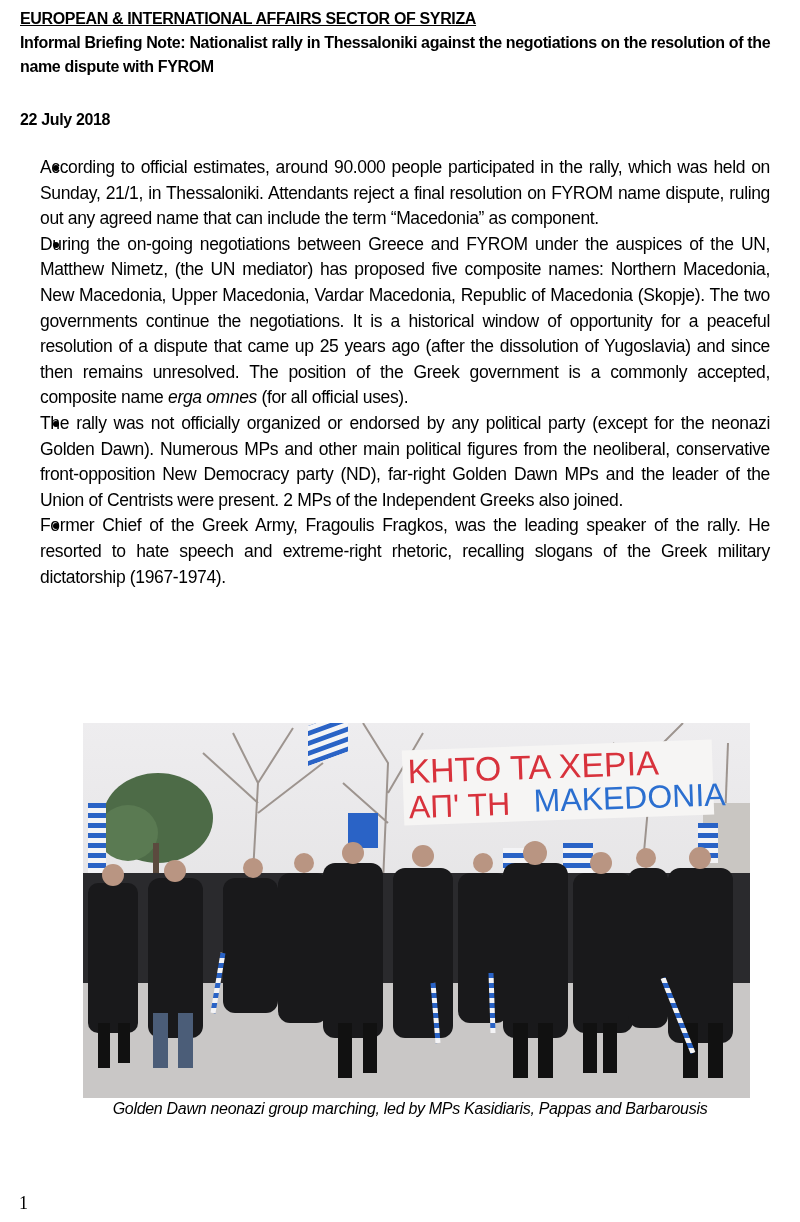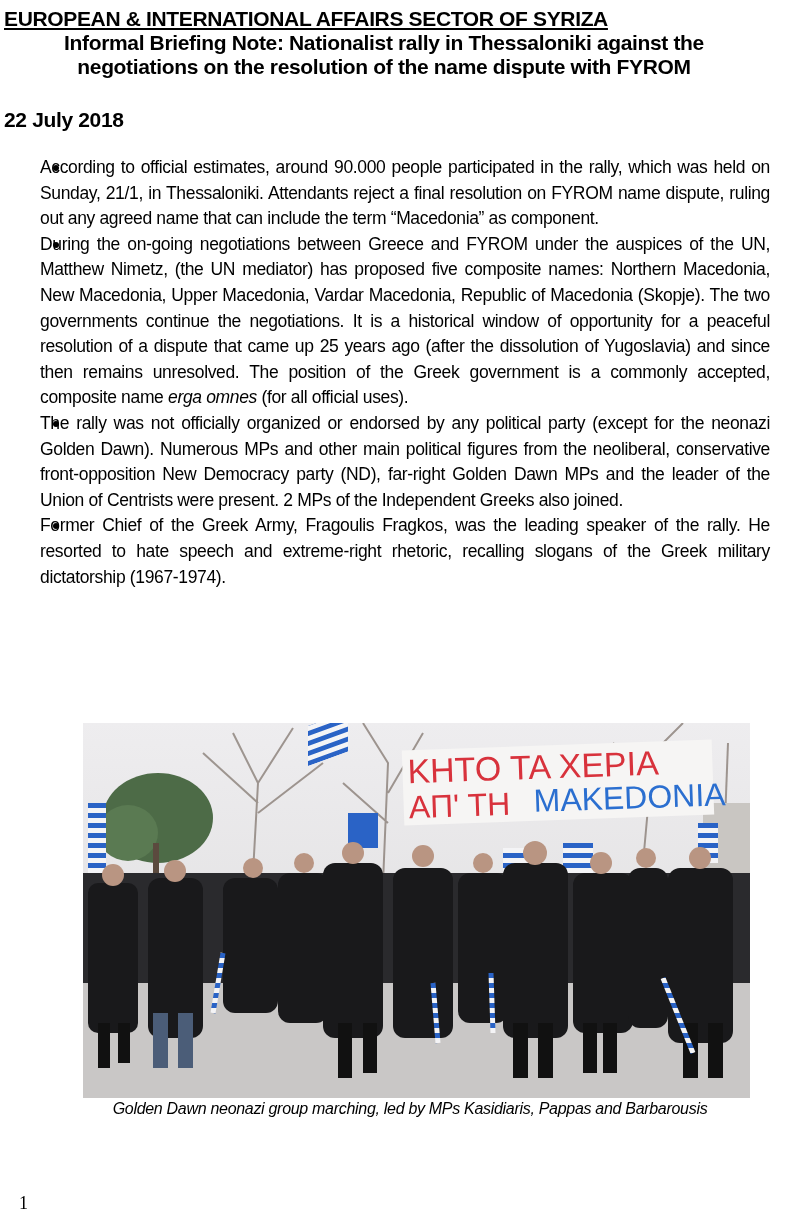--- a/index.html
+++ b/index.html
@@ -1,21 +1,21 @@
 <!DOCTYPE html>
 <html><head>
 <meta charset="utf-8">
 <style>
   html, body { margin: 0; padding: 0; background: #ffffff; }
   body { width: 800px; height: 1222px; position: relative; overflow: hidden;
          font-family: "Liberation Sans Narrow", "Liberation Sans", sans-serif; color: #000; }
   .page { position: absolute; left: 0; top: 0; width: 800px; height: 1222px; }
-  .hdr { position: absolute; left: 4px; width: 760px; font-weight: bold; font-size: 21px; line-height: 24px; letter-spacing: -0.35px; }
+  .hdr { position: absolute; left: 20px; width: 760px; font-weight: bold; font-size: 16px; line-height: 24px; letter-spacing: -0.35px; }
   .h1 { top: 7px; text-decoration: underline; }
-  .h2 { top: 31px; text-align: center; }
+  .h2 { top: 31px; }
   .date { top: 108px; }
   ul.bullets { position: absolute; left: 0; top: 155px; width: 770px; margin: 0; padding: 0; list-style: none; }
   ul.bullets li { position: relative; padding-left: 40px; font-size: 17.5px; line-height: 25.6px; text-align: justify; letter-spacing: -0.35px; }
   ul.bullets li .dot { position: absolute; left: 53px; top: 10px; width: 6px; height: 6px; border-radius: 50%; background: #000; }
   .photo { position: absolute; left: 83px; top: 723px; width: 667px; height: 375px; overflow: hidden; background: #d8d6d4; }
   .caption { position: absolute; left: 0; top: 1100px; width: 820px; text-align: center; font-style: italic; font-size: 16px; letter-spacing: -0.3px; }
   .pagenum { position: absolute; left: 19px; top: 1193px; font-family: "Liberation Serif", serif; font-size: 18px; }
 </style>
 </head>
 <body>

